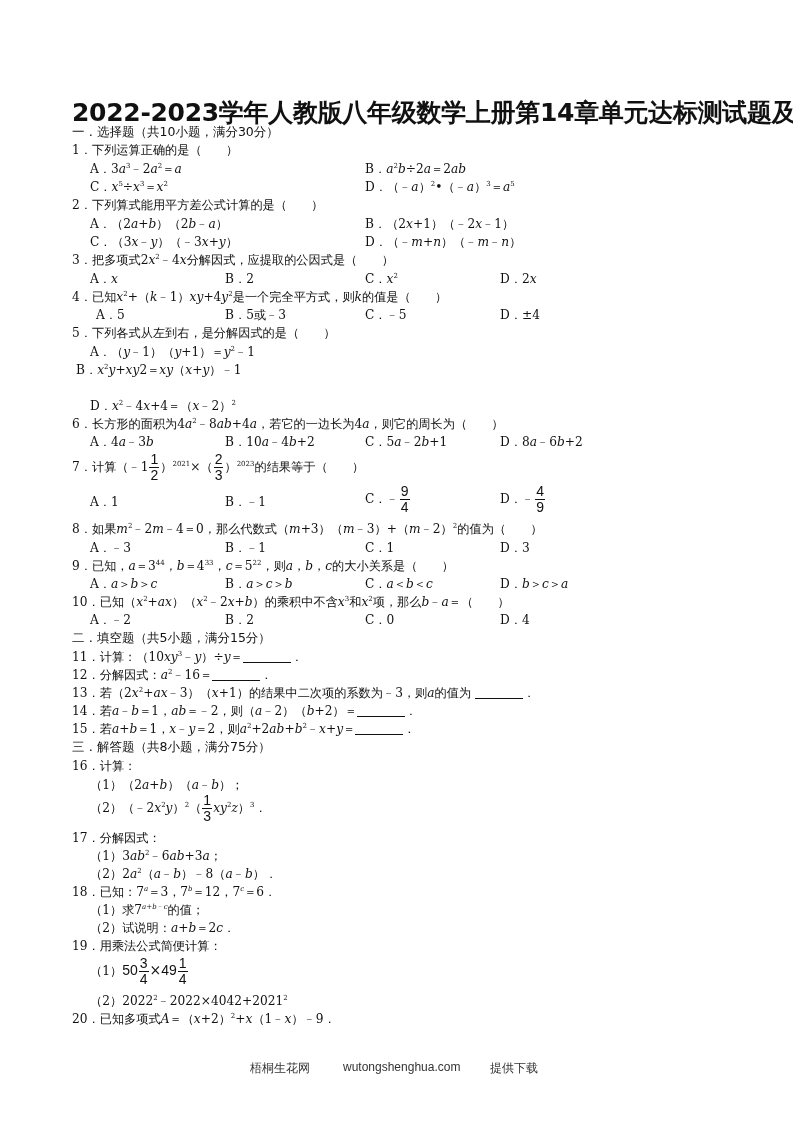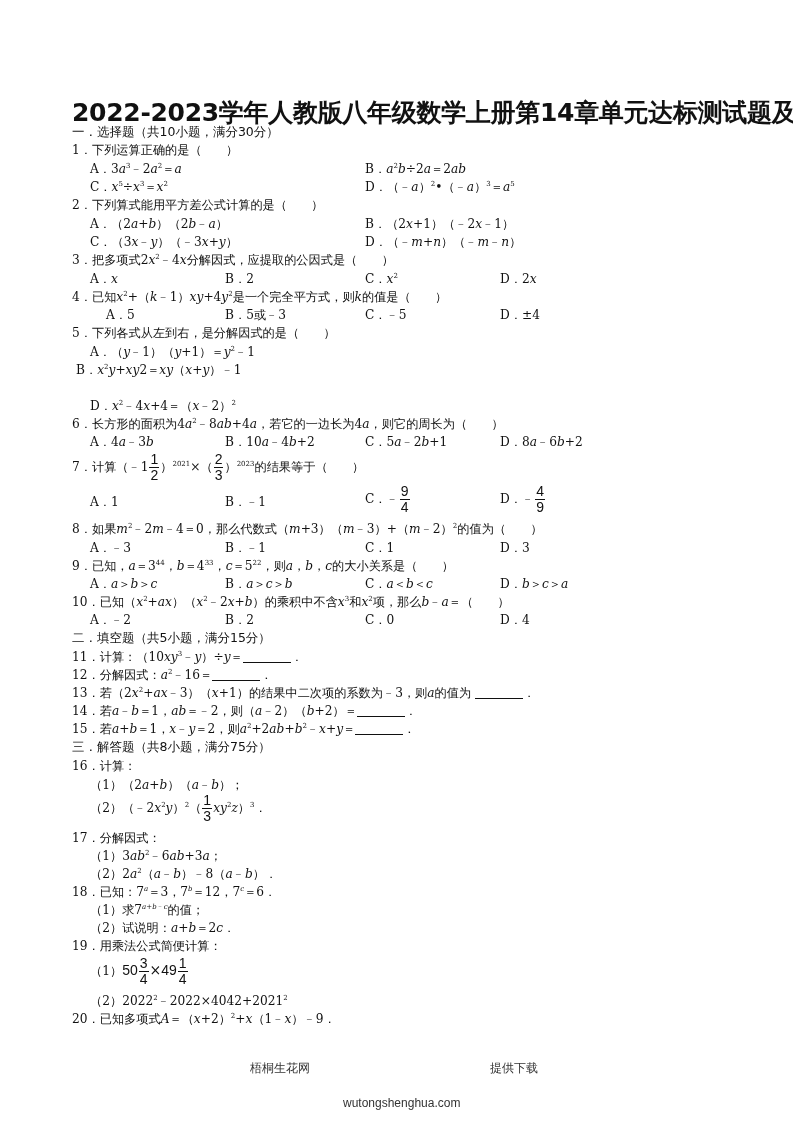--- a/index.html
+++ b/index.html
@@ -12,21 +12,21 @@
   .line { position: absolute; left: 72px; font-size: 12.2px; line-height: 16px; white-space: nowrap; }
   .sec { font-family: "DejaVu Sans", "Liberation Sans", sans-serif; font-weight: normal; font-size: 12.5px; }
   .opt { position: absolute; font-size: 12.2px; line-height: 16px; white-space: nowrap; }
   i, .v { font-style: italic; }
   sup { font-size: 7px; vertical-align: 5px; line-height: 0; }
   .blank { display: inline-block; width: 48px; border-bottom: 1px solid #111; height: 12px; vertical-align: -2px; }
   .frac { display: inline-block; vertical-align: middle; text-align: center; font-family: "Liberation Sans", sans-serif; font-size: 14px; line-height: 15px; margin: 0 1px; }
   .frac .n { display: block; border-bottom: 1px solid #111; padding: 0 1px; }
   .frac .d { display: block; }
   .footer { position: absolute; top: 1060px; font-size: 12px; color: #333; white-space: nowrap; }
-  .footer.url { font-family: "Liberation Sans", sans-serif; margin-top: 36px; }
+  .footer.url { font-family: "Liberation Sans", sans-serif; }
 </style>
 </head>
 <body>
 
 <div class="page">
 
   <div class="title">2022-2023学年人教版八年级数学上册第14章单元达标测试题及答案</div>
 
   <div class="line sec" style="top:124px">一．选择题（共10小题，满分30分）</div>
 
@@ -42,21 +42,21 @@
   <div class="opt" style="left:90px;top:234px">C．（3<i>x</i>﹣<i>y</i>）（﹣3<i>x</i>+<i>y</i>）</div>
   <div class="opt" style="left:365px;top:234px">D．（﹣<i>m</i>+<i>n</i>）（﹣<i>m</i>﹣<i>n</i>）</div>
 
   <div class="line" style="top:252px">3．把多项式2<i>x</i><sup>2</sup>﹣4<i>x</i>分解因式，应提取的公因式是（　　）</div>
   <div class="opt" style="left:90px;top:271px">A．<i>x</i></div>
   <div class="opt" style="left:225px;top:271px">B．2</div>
   <div class="opt" style="left:365px;top:271px">C．<i>x</i><sup>2</sup></div>
   <div class="opt" style="left:500px;top:271px">D．2<i>x</i></div>
 
   <div class="line" style="top:289px">4．已知<i>x</i><sup>2</sup>+（<i>k</i>﹣1）<i>xy</i>+4<i>y</i><sup>2</sup>是一个完全平方式，则<i>k</i>的值是（　　）</div>
-  <div class="opt" style="left:106px;top:307px">A．5</div>
+  <div class="opt" style="left:96px;top:307px">A．5</div>
   <div class="opt" style="left:225px;top:307px">B．5或﹣3</div>
   <div class="opt" style="left:365px;top:307px">C．﹣5</div>
   <div class="opt" style="left:500px;top:307px">D．±4</div>
 
   <div class="line" style="top:325px">5．下列各式从左到右，是分解因式的是（　　）</div>
   <div class="opt" style="left:90px;top:344px">A．（<i>y</i>﹣1）（<i>y</i>+1）＝<i>y</i><sup>2</sup>﹣1</div>
   <div class="opt" style="left:76px;top:362px">B．<i>x</i><sup>2</sup><i>y</i>+<i>xy</i>2＝<i>xy</i>（<i>x</i>+<i>y</i>）﹣1</div>
   <div class="opt" style="left:90px;top:398px">D．<i>x</i><sup>2</sup>﹣4<i>x</i>+4＝（<i>x</i>﹣2）<sup>2</sup></div>
 
   <div class="line" style="top:416px">6．长方形的面积为4<i>a</i><sup>2</sup>﹣8<i>ab</i>+4<i>a</i>，若它的一边长为4<i>a</i>，则它的周长为（　　）</div>

